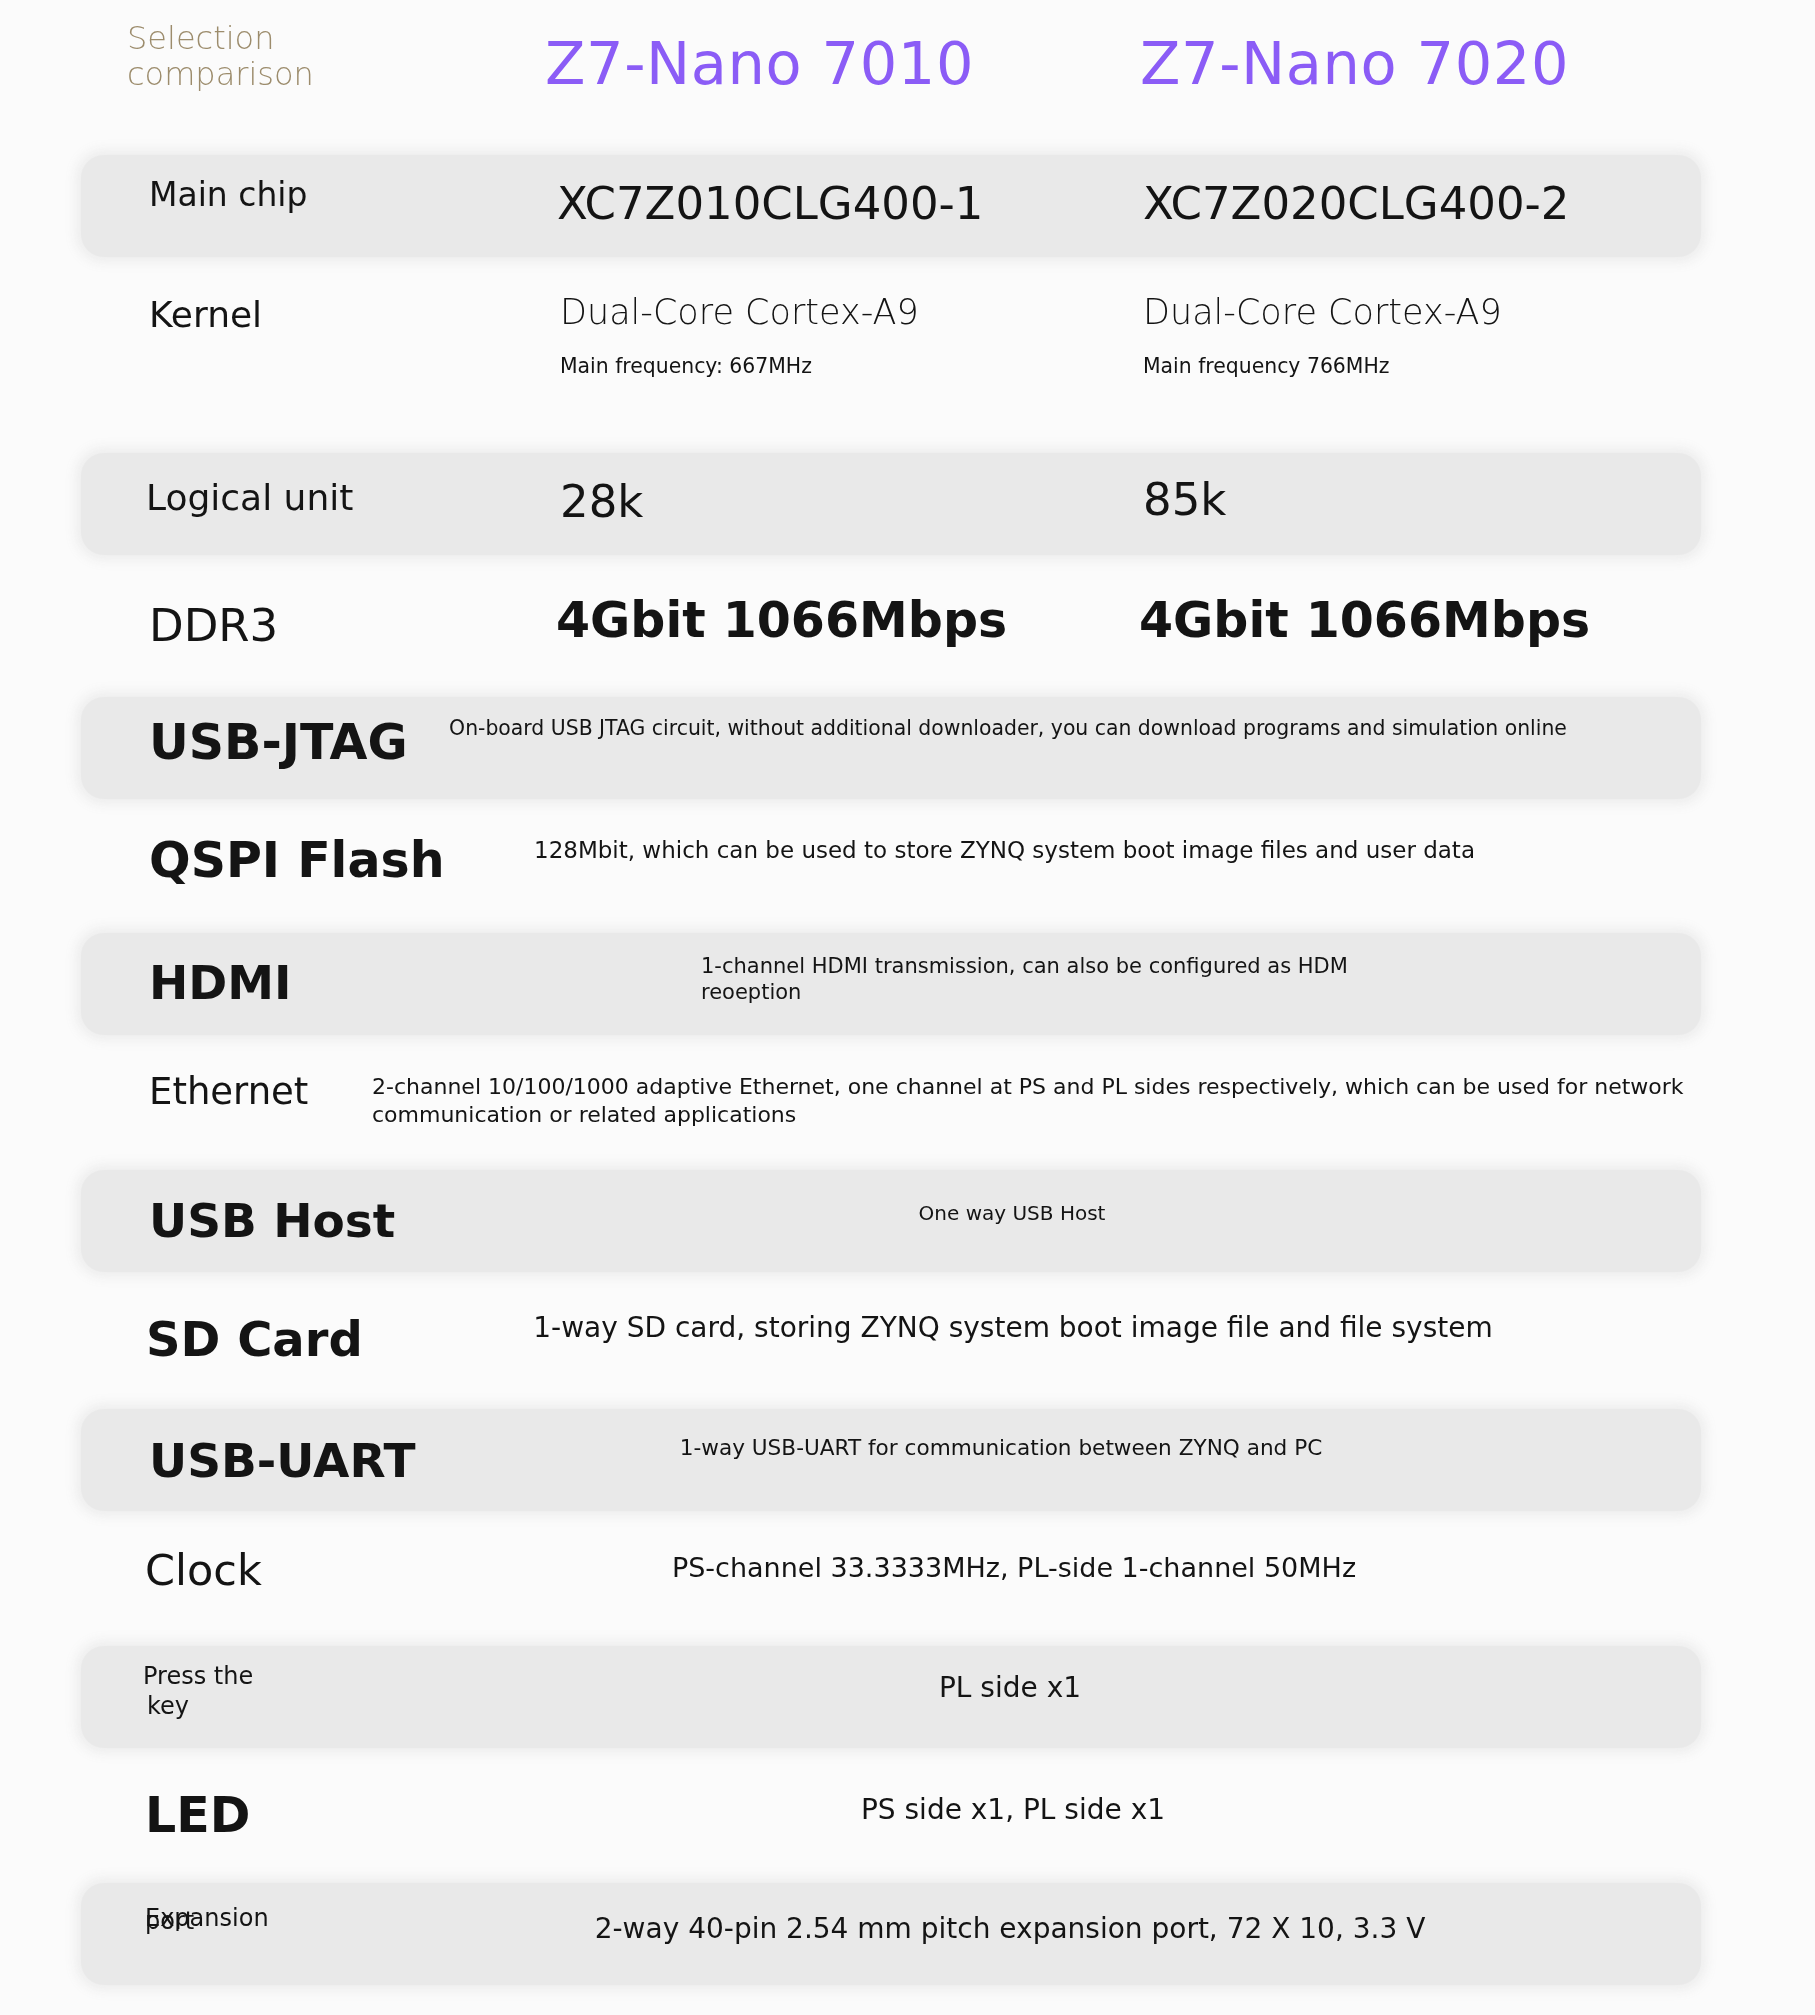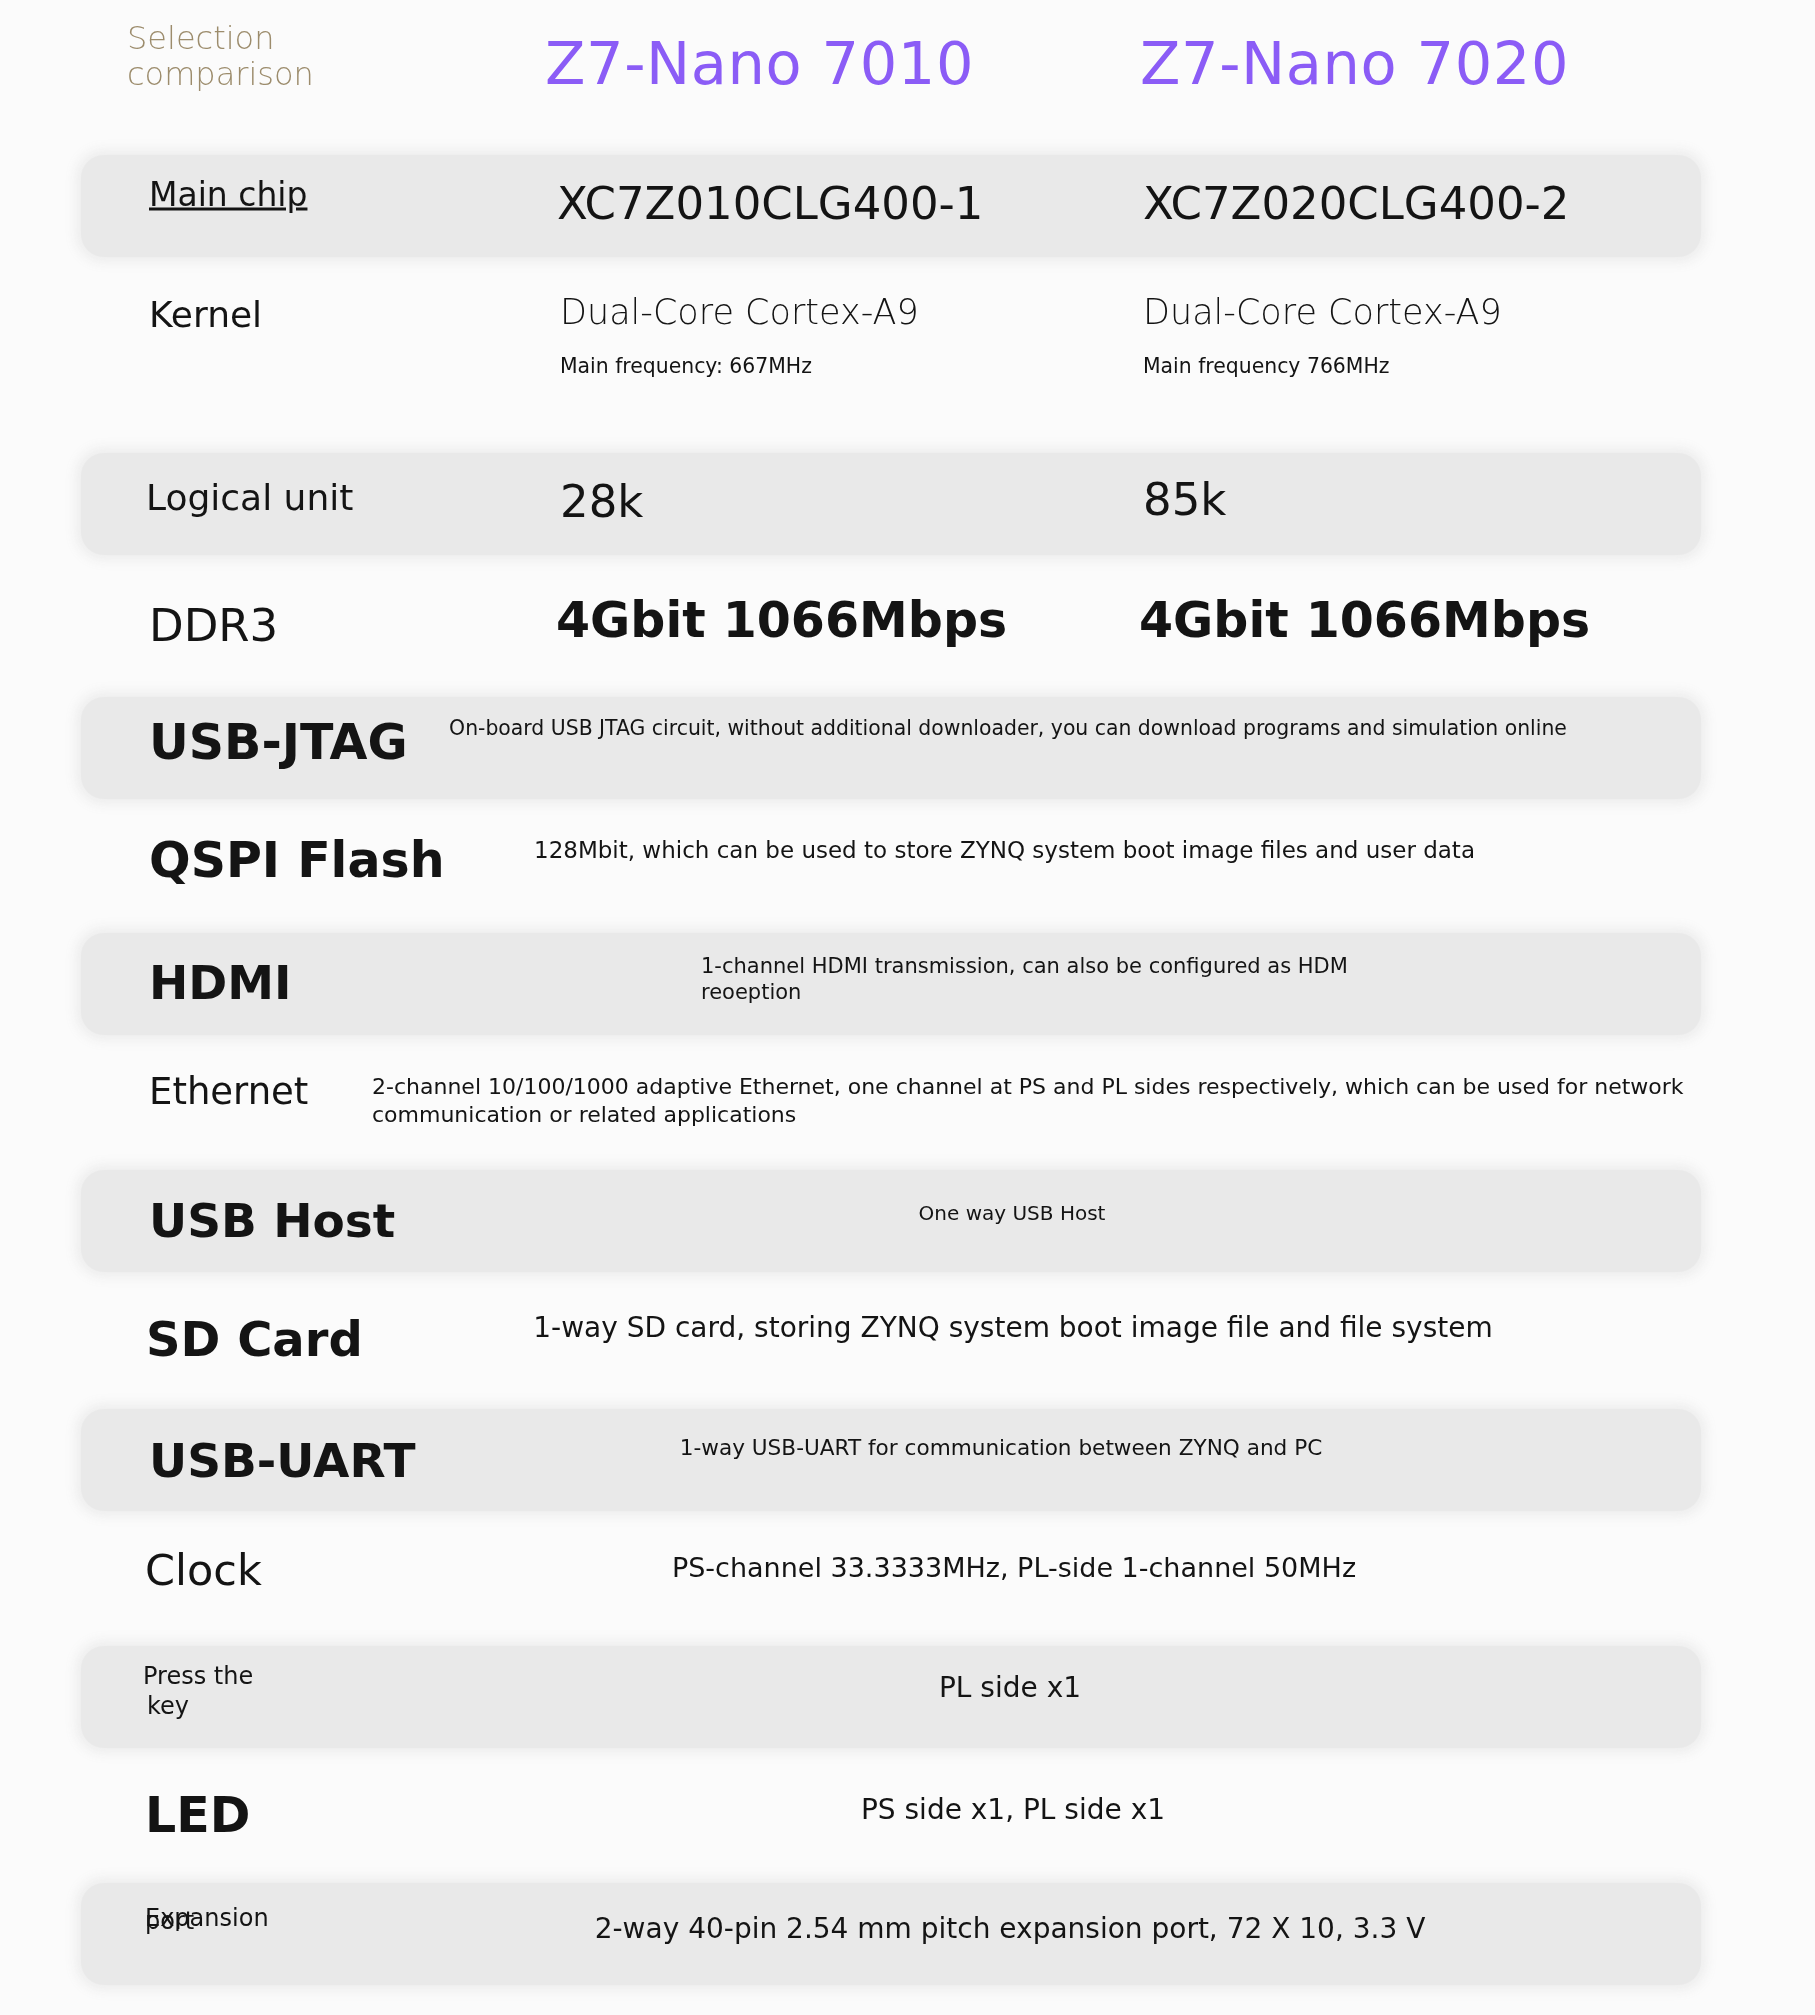--- a/index.html
+++ b/index.html
@@ -36,21 +36,21 @@
 
 <div class="band" style="top:155px;"></div>
 <div class="band" style="top:453px;"></div>
 <div class="band" style="top:697px;"></div>
 <div class="band" style="top:933px;"></div>
 <div class="band" style="top:1170px;"></div>
 <div class="band" style="top:1409px;"></div>
 <div class="band" style="top:1646px;"></div>
 <div class="band" style="top:1883px;"></div>
 
-<div class="abs lbl" style="top:194px; font-size:33px;text-decoration:underline;">Main chip</div>
+<div class="abs lbl" style="top:194px; font-size:33px;">Main chip</div>
 <div class="abs val" style="left:557px; top:203px; font-size:45px;">XC7Z010CLG400-1</div>
 <div class="abs val" style="left:1143px; top:203px; font-size:45px;">XC7Z020CLG400-2</div>
 
 <div class="abs lbl" style="top:314px; font-size:36px;">Kernel</div>
 <div class="abs val" style="left:560px; top:312px; font-size:35px; font-weight:300;">Dual-Core Cortex-A9</div>
 <div class="abs val" style="left:1143px; top:312px; font-size:35px; font-weight:300;">Dual-Core Cortex-A9</div>
 <div class="abs val" style="left:560px; top:366px; font-size:20.4px;">Main frequency: 667MHz</div>
 <div class="abs val" style="left:1143px; top:366px; font-size:20.4px;">Main frequency 766MHz</div>
 
 <div class="abs lbl" style="left:146px; top:497px; font-size:36px;">Logical unit</div>

